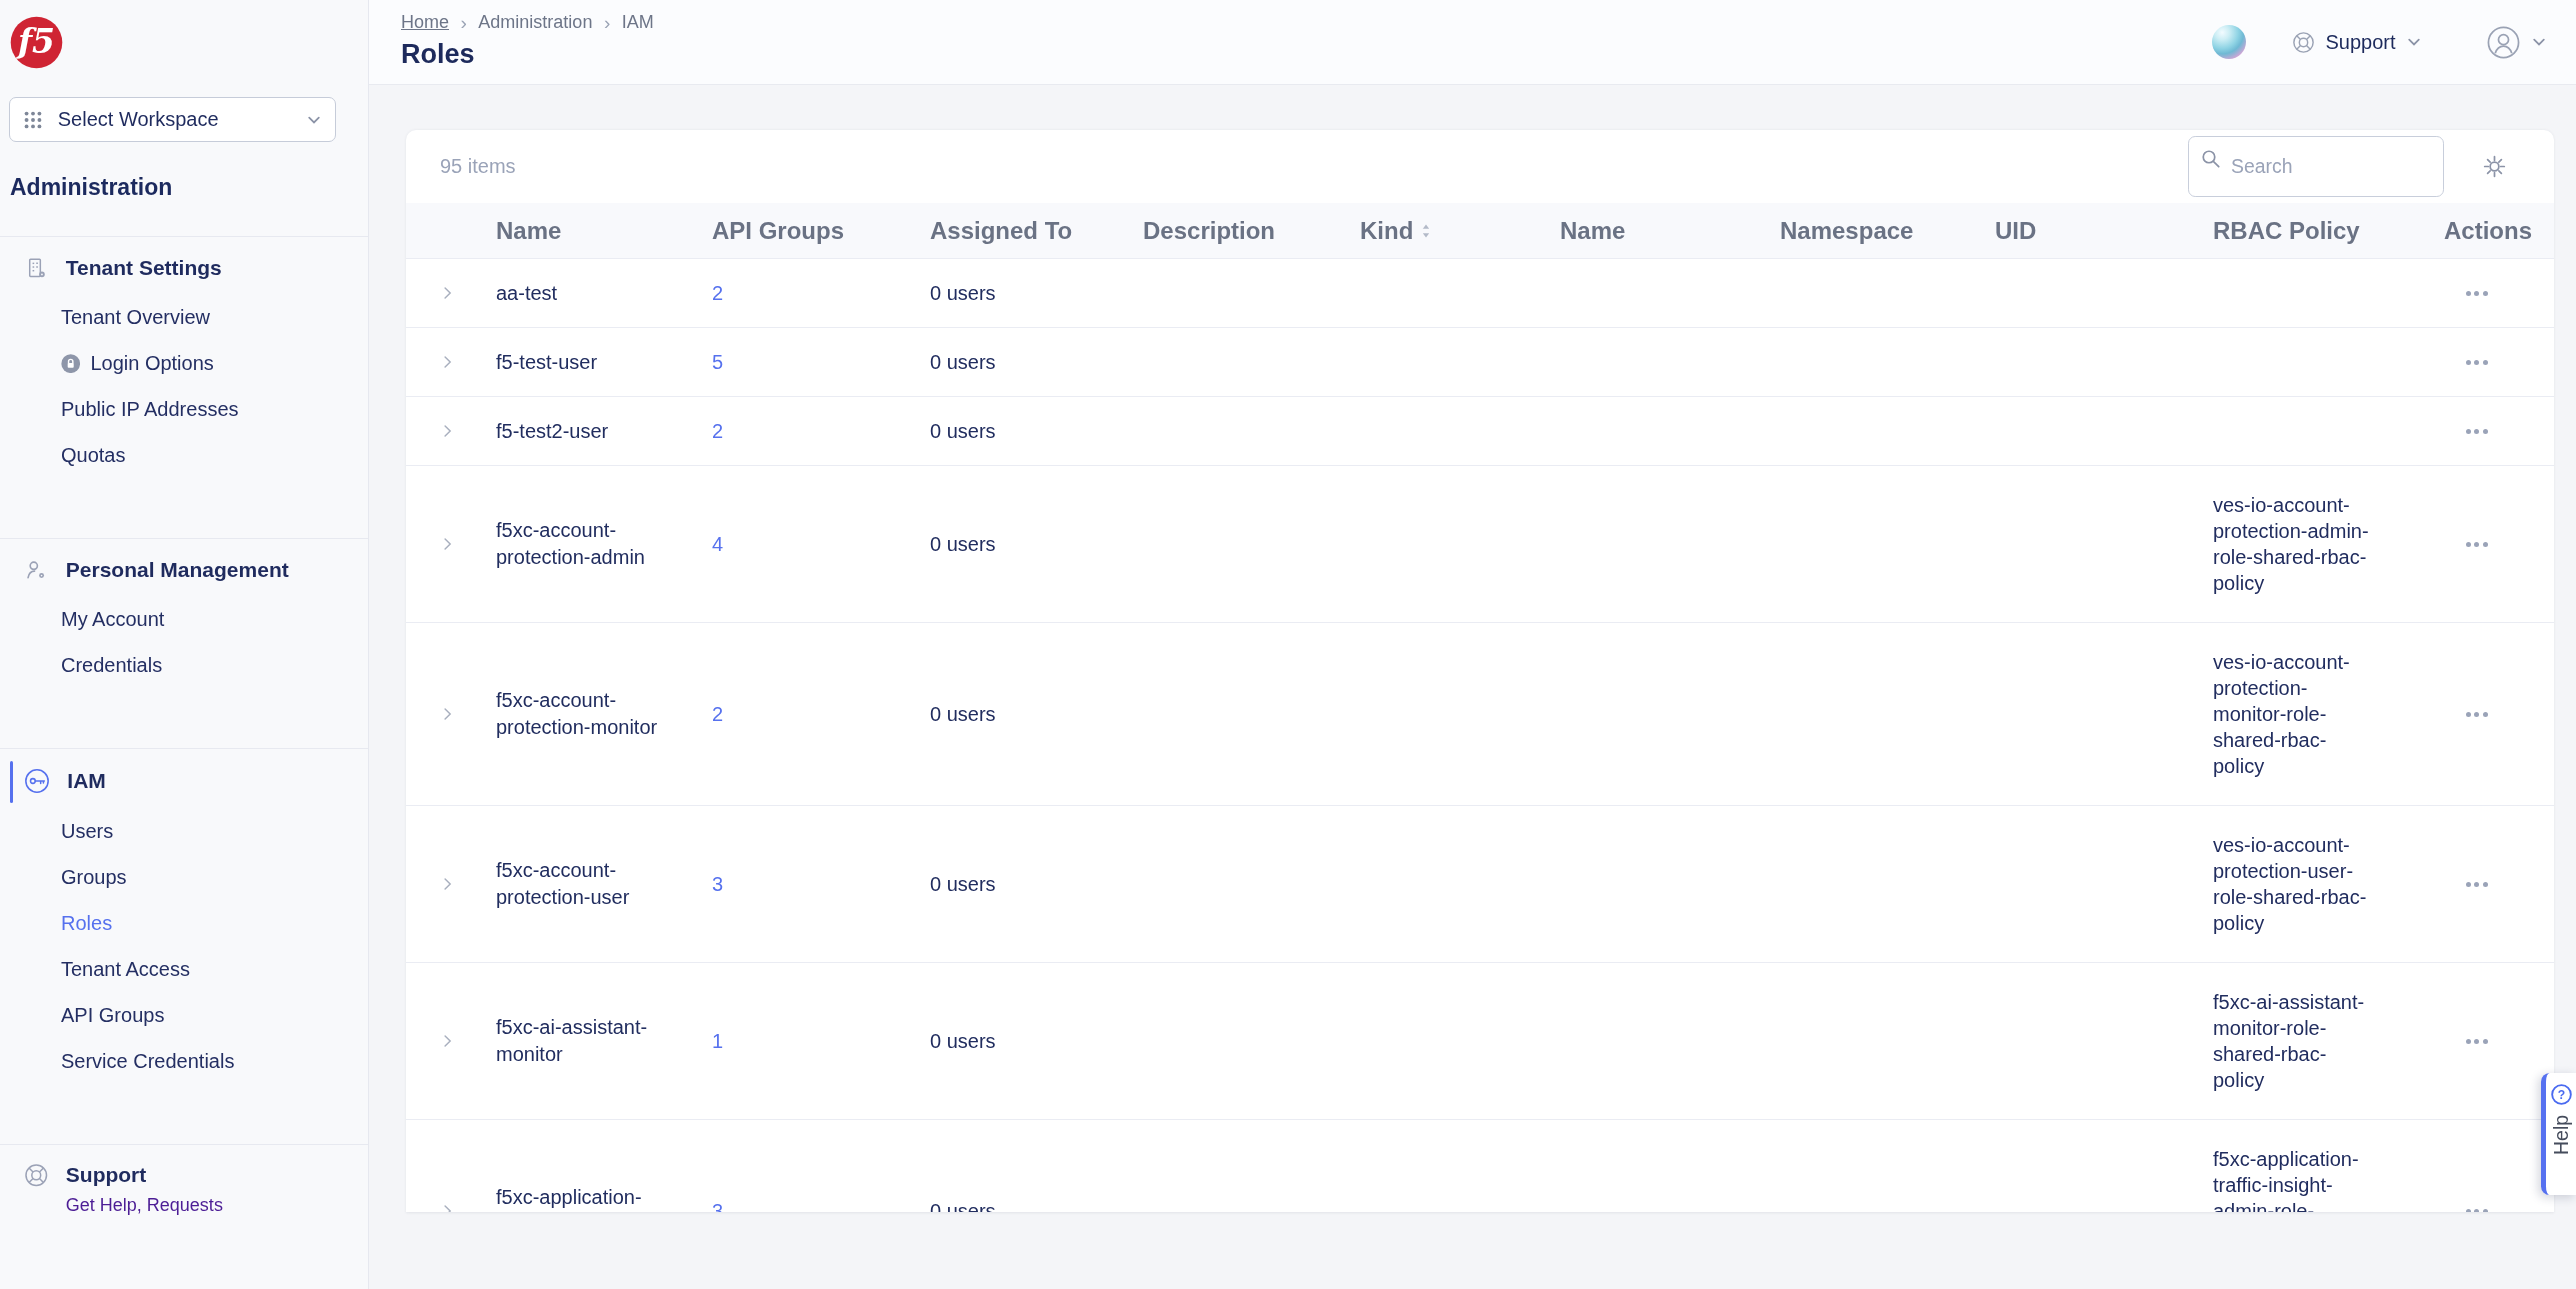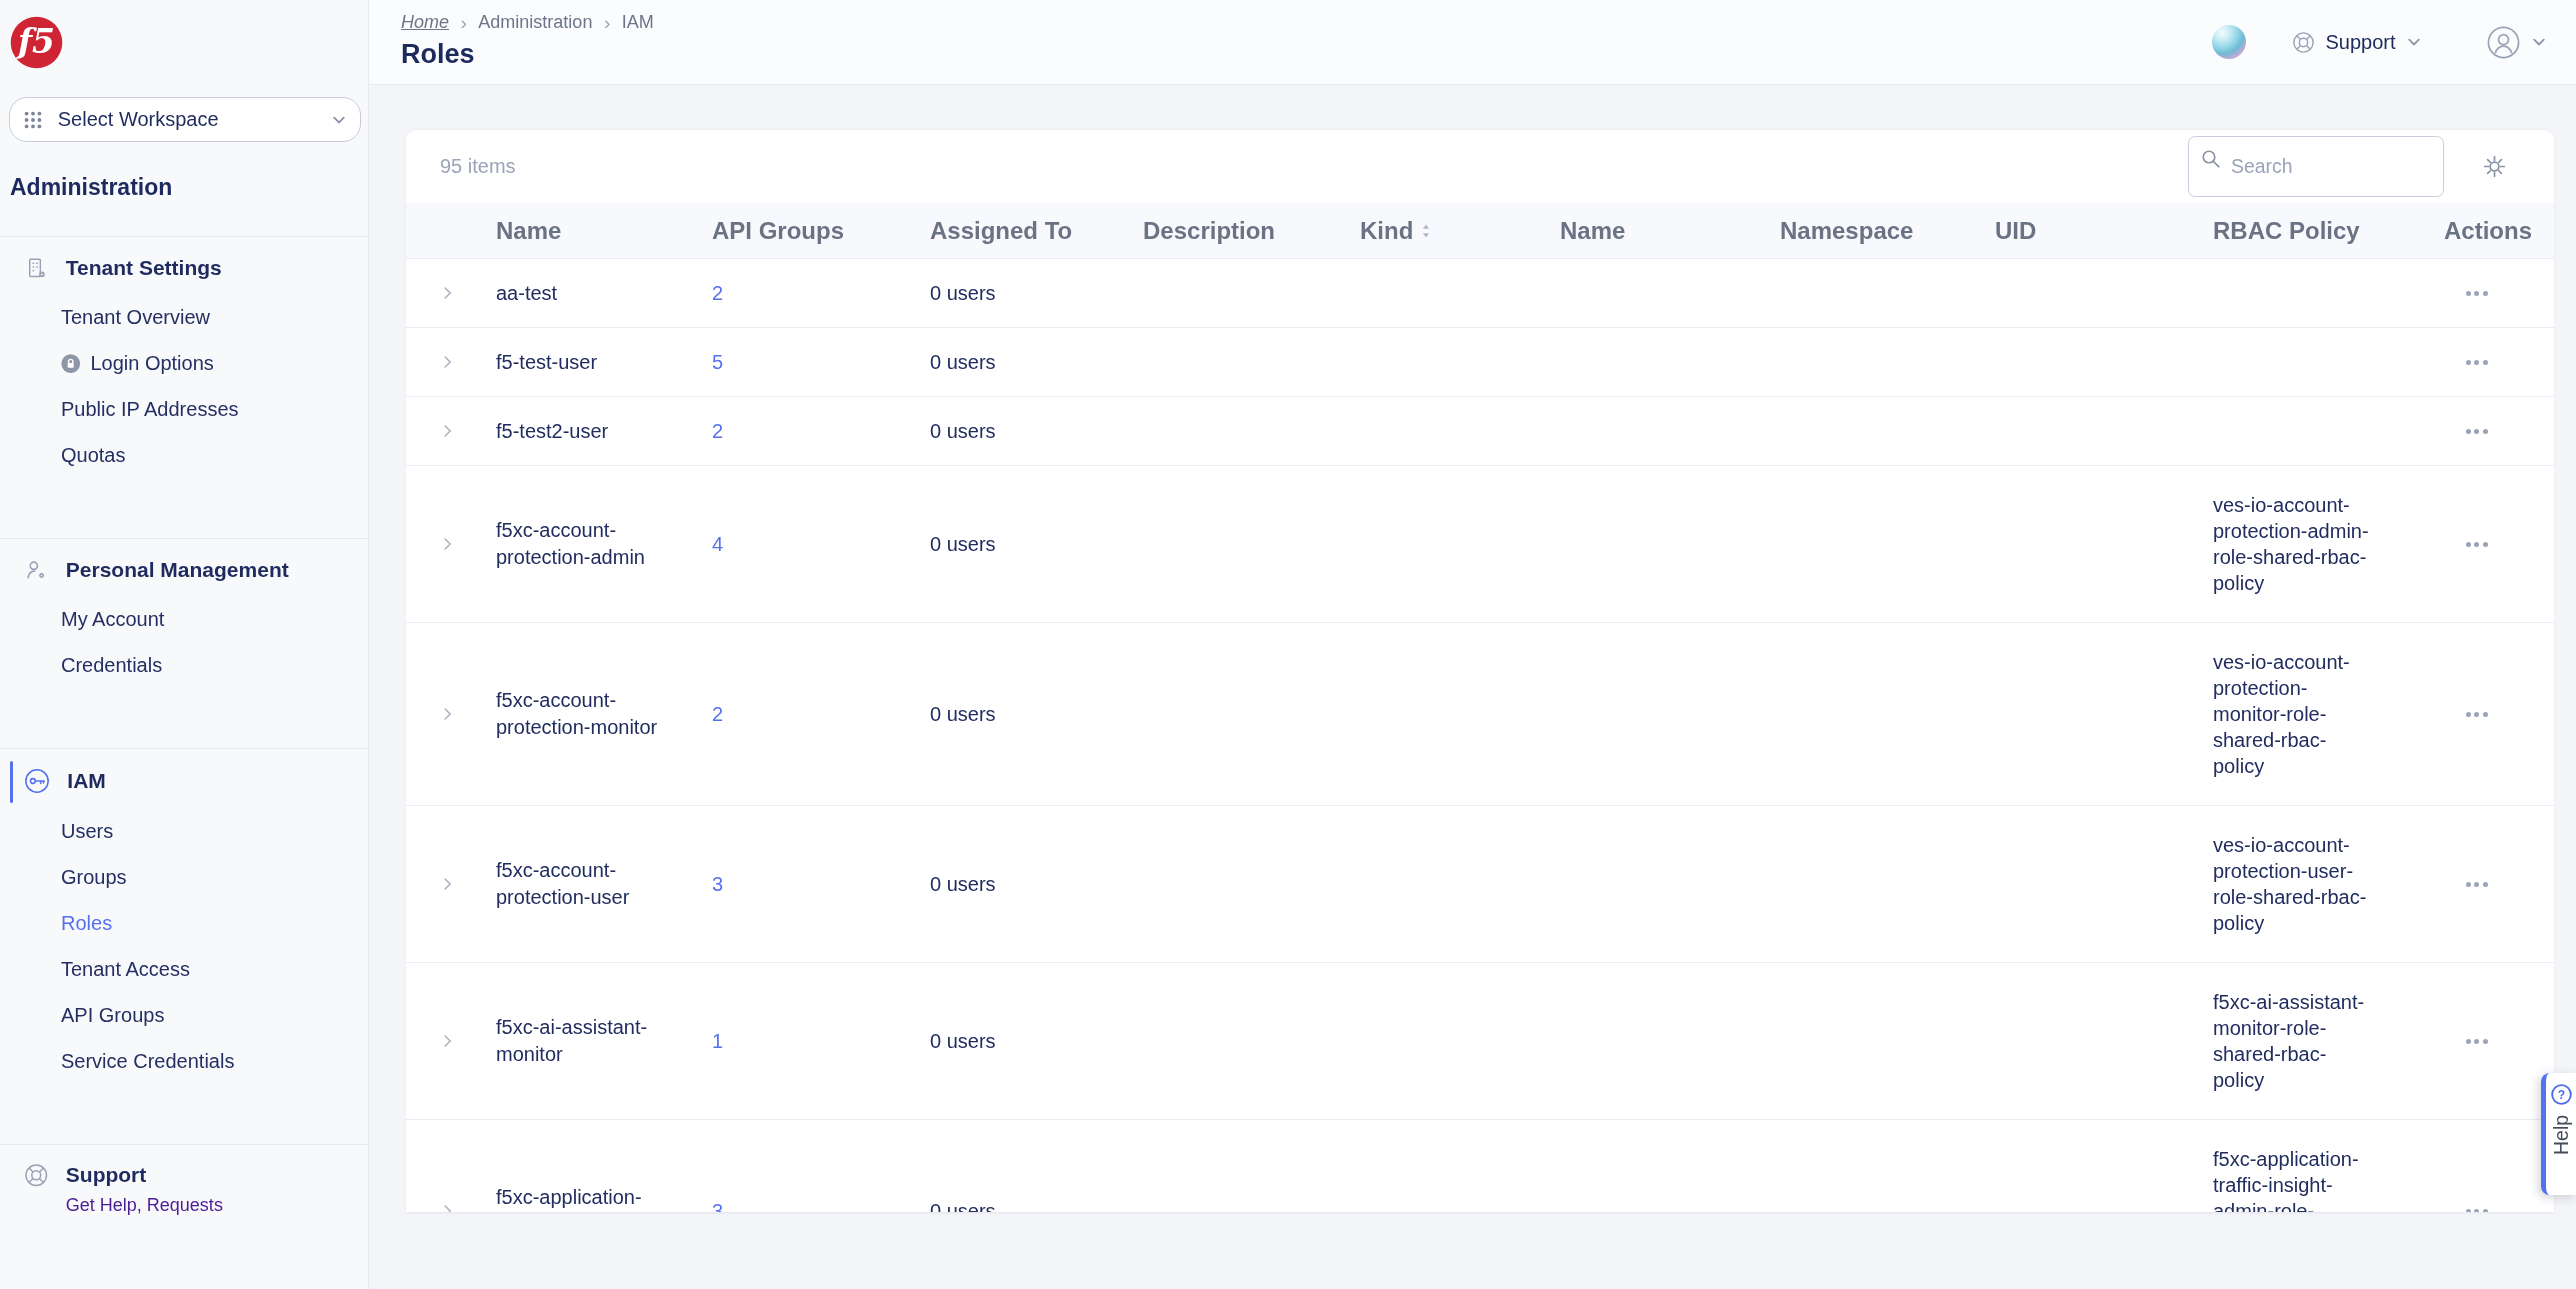--- a/index.html
+++ b/index.html
@@ -8,22 +8,22 @@
     background:#f2f3f7;
     font-family:"Liberation Sans","DejaVu Sans",sans-serif;
     color:#212d5f;
   }
   .page{display:flex;width:100%;height:100%;}
 
   
   .sidebar{flex:0 0 369px;width:369px;background:#f8f9fb;border-right:0.7px solid #e6e8ef;box-sizing:border-box;}
   .logo-wrap{margin:16px 0 0 10px;width:53px;height:53px;}
   .ws-select{
-    margin:28px 0 0 9.4px;width:352px;height:45px;box-sizing:border-box;
-    background:#fff;border:1.1px solid #c6ccd9;border-radius:18px;
+    margin:28px 0 0 9.4px;width:327px;height:45px;box-sizing:border-box;
+    background:#fff;border:1.1px solid #c6ccd9;border-radius:7px;
     display:flex;align-items:center;padding:0 13px 0 13px;cursor:pointer;
   }
   .ws-select .ws-label{font-size:20px;color:#1f2b5e;margin-left:14.4px;flex:1;}
   .side-title{margin:32px 0 0 10px;font-size:23px;font-weight:700;color:#1c2a5e;}
   .side-divider{height:0.7px;background:#e7e9f0;margin-top:35px;}
   .side-section{padding:19px 14.4px 24.5px 24px;position:relative;}
   .section-head{display:flex;align-items:center;gap:17.3px;position:relative;cursor:pointer;}
   .iam-bar{position:absolute;left:-14.4px;top:-7.2px;width:3.6px;height:42px;border-radius:2.2px;background:#5671ee;}
   .sec-label{font-size:21px;font-weight:700;color:#1f2b5e;}
   .side-items{list-style:none;margin:14.4px 0 0 0;padding:0 0 0 37px;}
@@ -34,21 +34,21 @@
   .support-texts .sup-sub{font-size:18px;color:#4c1d95;margin-top:7.2px;}
 
   
   .main{flex:1;display:flex;flex-direction:column;background:#f4f5f8;min-width:0;}
   .top-header{
     height:85px;box-sizing:border-box;background:#fbfcfe;border-bottom:0.7px solid #e8eaf0;
     display:flex;justify-content:space-between;padding:0 29px 0 32px;
   }
   .crumb-block{padding-top:11.5px;}
   .breadcrumb{display:flex;align-items:center;gap:11.5px;font-size:18px;color:#6d7588;}
-  .breadcrumb .crumb-link{text-decoration:underline;cursor:pointer;font-style:italic;}
+  .breadcrumb .crumb-link{text-decoration:underline;cursor:pointer;}
   .breadcrumb .crumb{cursor:pointer;}
   .crumb-sep{color:#9aa3b5;font-size:19px;}
   .page-title{margin-top:5.8px;font-size:27px;font-weight:600;color:#1d2a5c;}
   .header-right{display:flex;align-items:center;gap:0;}
   .ai-sphere{
     width:34px;height:34px;border-radius:50%;cursor:pointer;
     background:radial-gradient(circle at 30% 22%, #f2fbff 0%, #cdeef5 20%, #8ed3e4 45%, #6fb9d4 60%, #cfa6d6 80%, #a88fd9 100%);
   }
   .support-menu{display:flex;align-items:center;gap:10px;margin-left:46px;cursor:pointer;}
   .support-menu .support-word{font-size:20px;color:#1d2a5c;}

